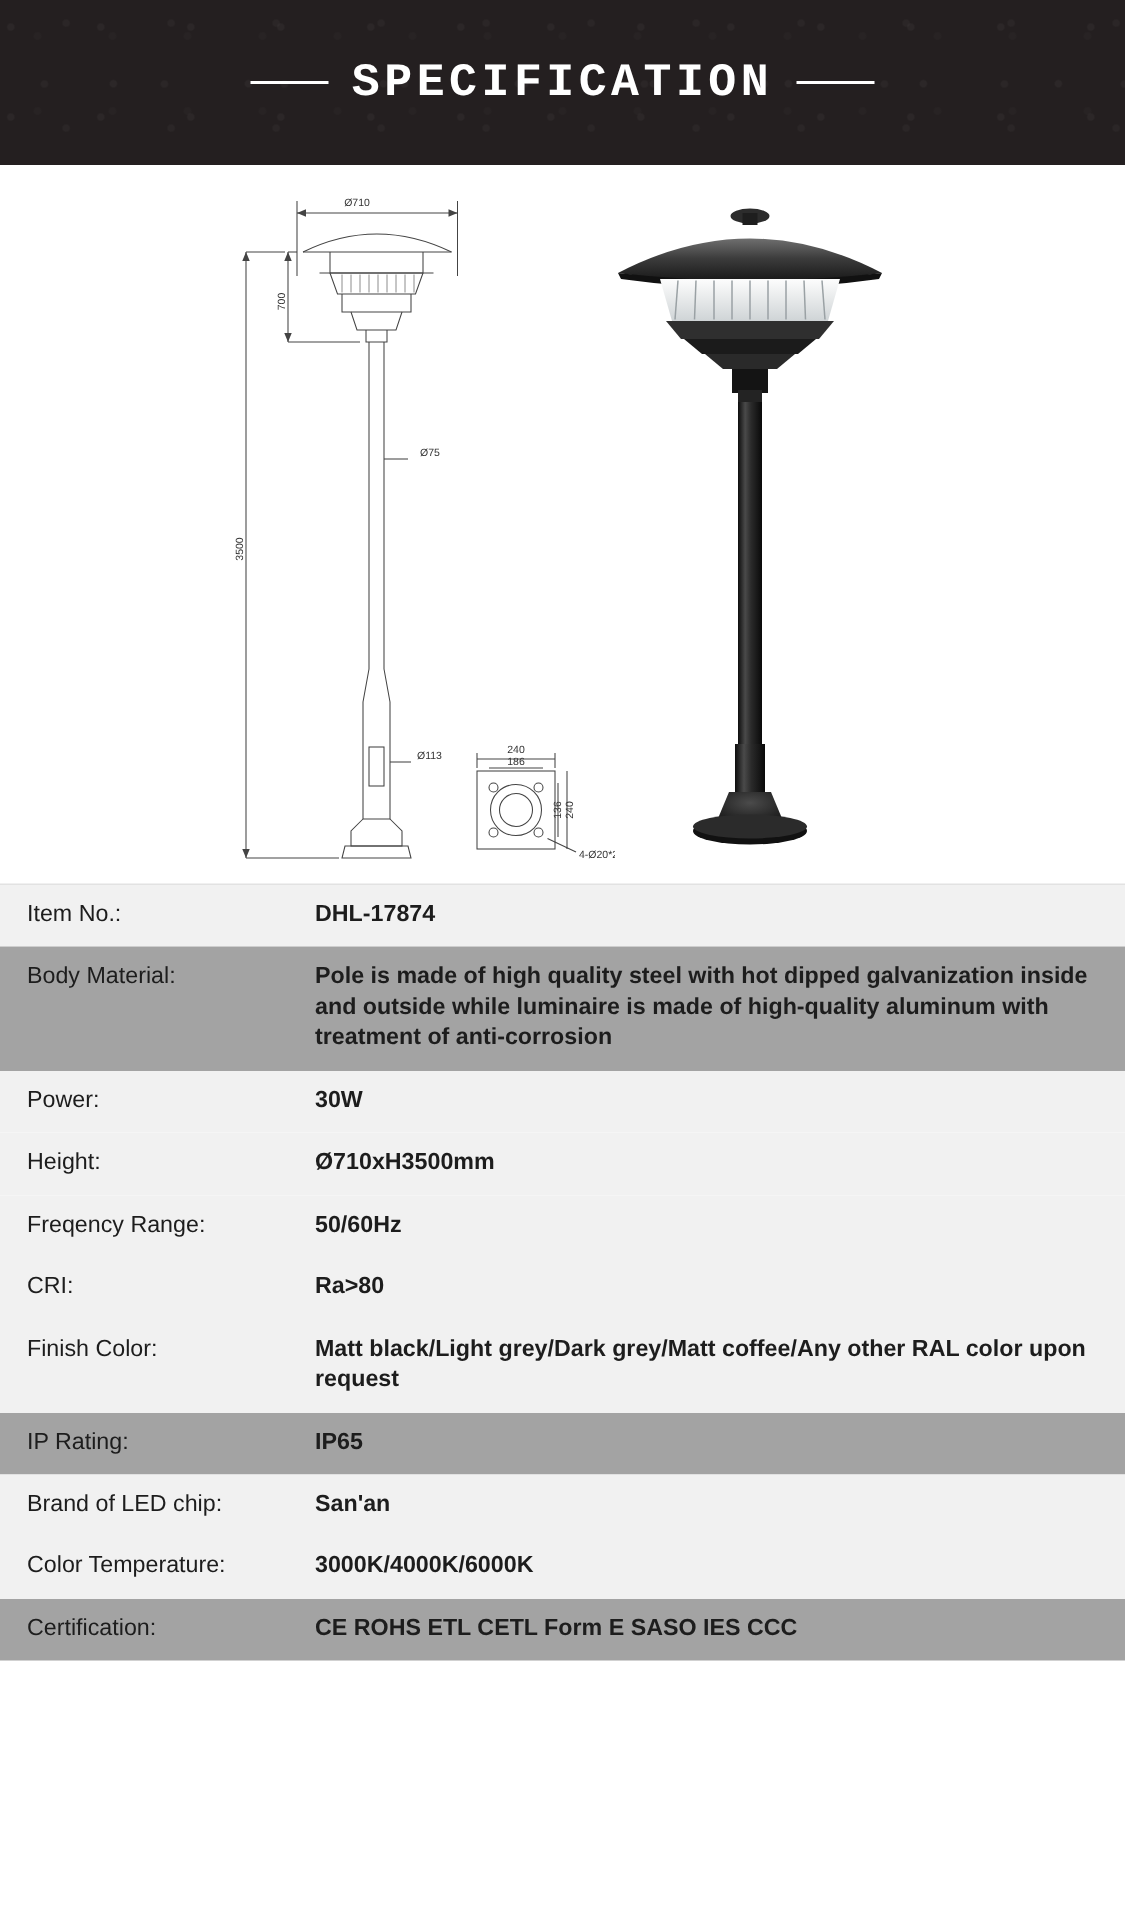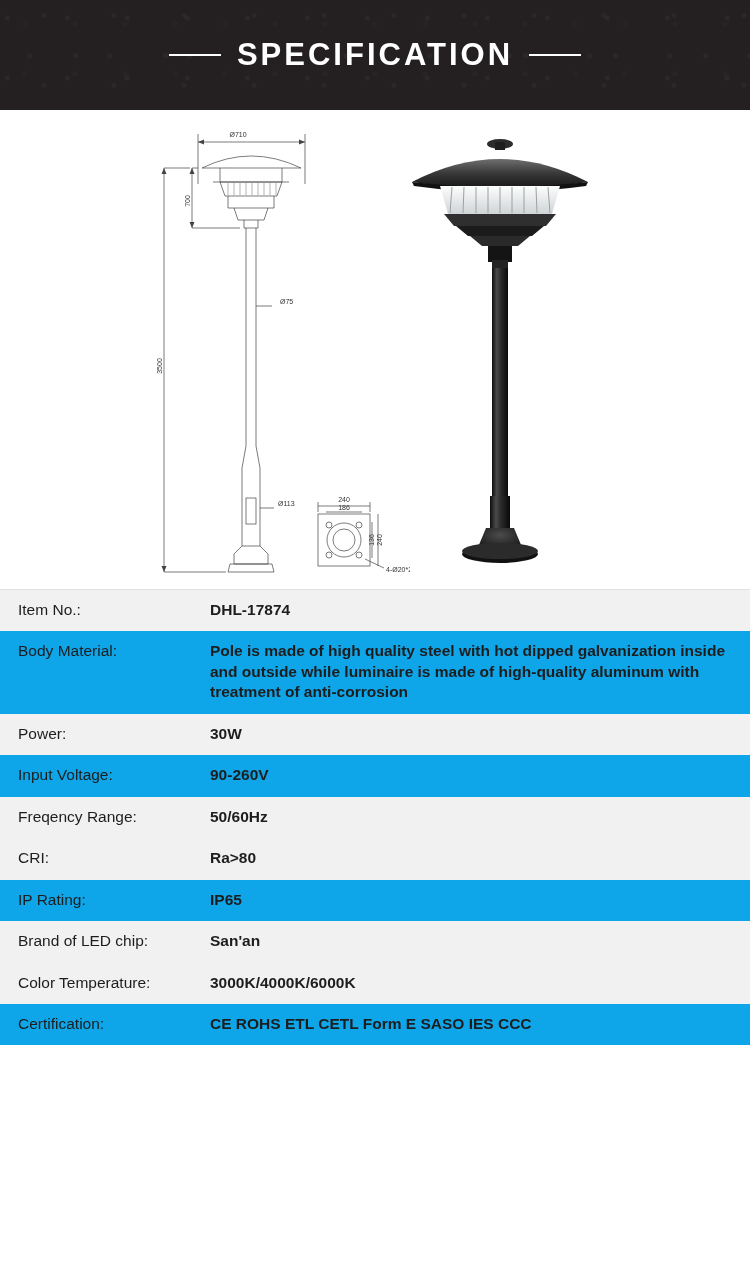--- a/index.html
+++ b/index.html
@@ -19,20 +19,21 @@
 
   
   .banner {
     position: relative;
     height: 110px;
     background: #241f20;
     display: flex;
     align-items: center;
     justify-content: center;
     overflow: hidden;
+    font-family: Liberation Mono, monospace;
   }
   .banner::before {
     content: "";
     position: absolute;
     inset: 0;
     background-image:
       radial-gradient(circle at 12% 30%, rgba(255,255,255,0.035) 0 2px, transparent 3px),
       radial-gradient(circle at 37% 70%, rgba(255,255,255,0.03) 0 2px, transparent 3px),
       radial-gradient(circle at 63% 22%, rgba(255,255,255,0.03) 0 2px, transparent 3px),
       radial-gradient(circle at 84% 62%, rgba(255,255,255,0.035) 0 2px, transparent 3px),
@@ -87,21 +88,21 @@
     padding: 10px 12px 11px 18px;
     font-size: 15.5px;
     color: #1d1d1d;
     vertical-align: top;
     line-height: 1.32;
   }
   table.spec td.label {
     width: 200px;
     white-space: nowrap;
   }
-  table.spec tr.odd  { background: #0ea5e9; }
+  table.spec tr.odd  { background: #a3a3a3; }
   table.spec tr.even { background: #f1f1f1; }
   table.spec td.value { padding-left: 10px; font-weight: bold; }
   .accent { color: #c0392b; }
 </style>
 </head>
 <body>
 
 <div class="page">
 
   <div class="banner">
@@ -270,31 +271,35 @@
         <td class="value accent">DHL-17874</td>
       </tr>
       <tr class="odd">
         <td class="label">Body Material:</td>
         <td class="value">Pole is made of high quality steel with hot dipped galvanization inside and outside while luminaire is made of high-quality aluminum with treatment of anti-corrosion</td>
       </tr>
       <tr class="even">
         <td class="label">Power:</td>
         <td class="value">30W</td>
       </tr>
-      <tr class="odd">
-        <td class="label">Input Voltage:</td>
-        <td class="value">90-260V</td>
+      <tr class="even">
+        <td class="label">Height:</td>
+        <td class="value">Ø710xH3500mm</td>
       </tr>
       <tr class="even">
         <td class="label">Freqency Range:</td>
         <td class="value">50/60Hz</td>
       </tr>
       <tr class="even">
         <td class="label">CRI:</td>
         <td class="value">Ra&gt;80</td>
+      </tr>
+      <tr class="even">
+        <td class="label">Finish Color:</td>
+        <td class="value">Matt black/Light grey/Dark grey/Matt coffee/Any other RAL color upon request</td>
       </tr>
       <tr class="odd">
         <td class="label">IP Rating:</td>
         <td class="value">IP65</td>
       </tr>
       <tr class="even">
         <td class="label">Brand of LED chip:</td>
         <td class="value">San'an</td>
       </tr>
       <tr class="even">

